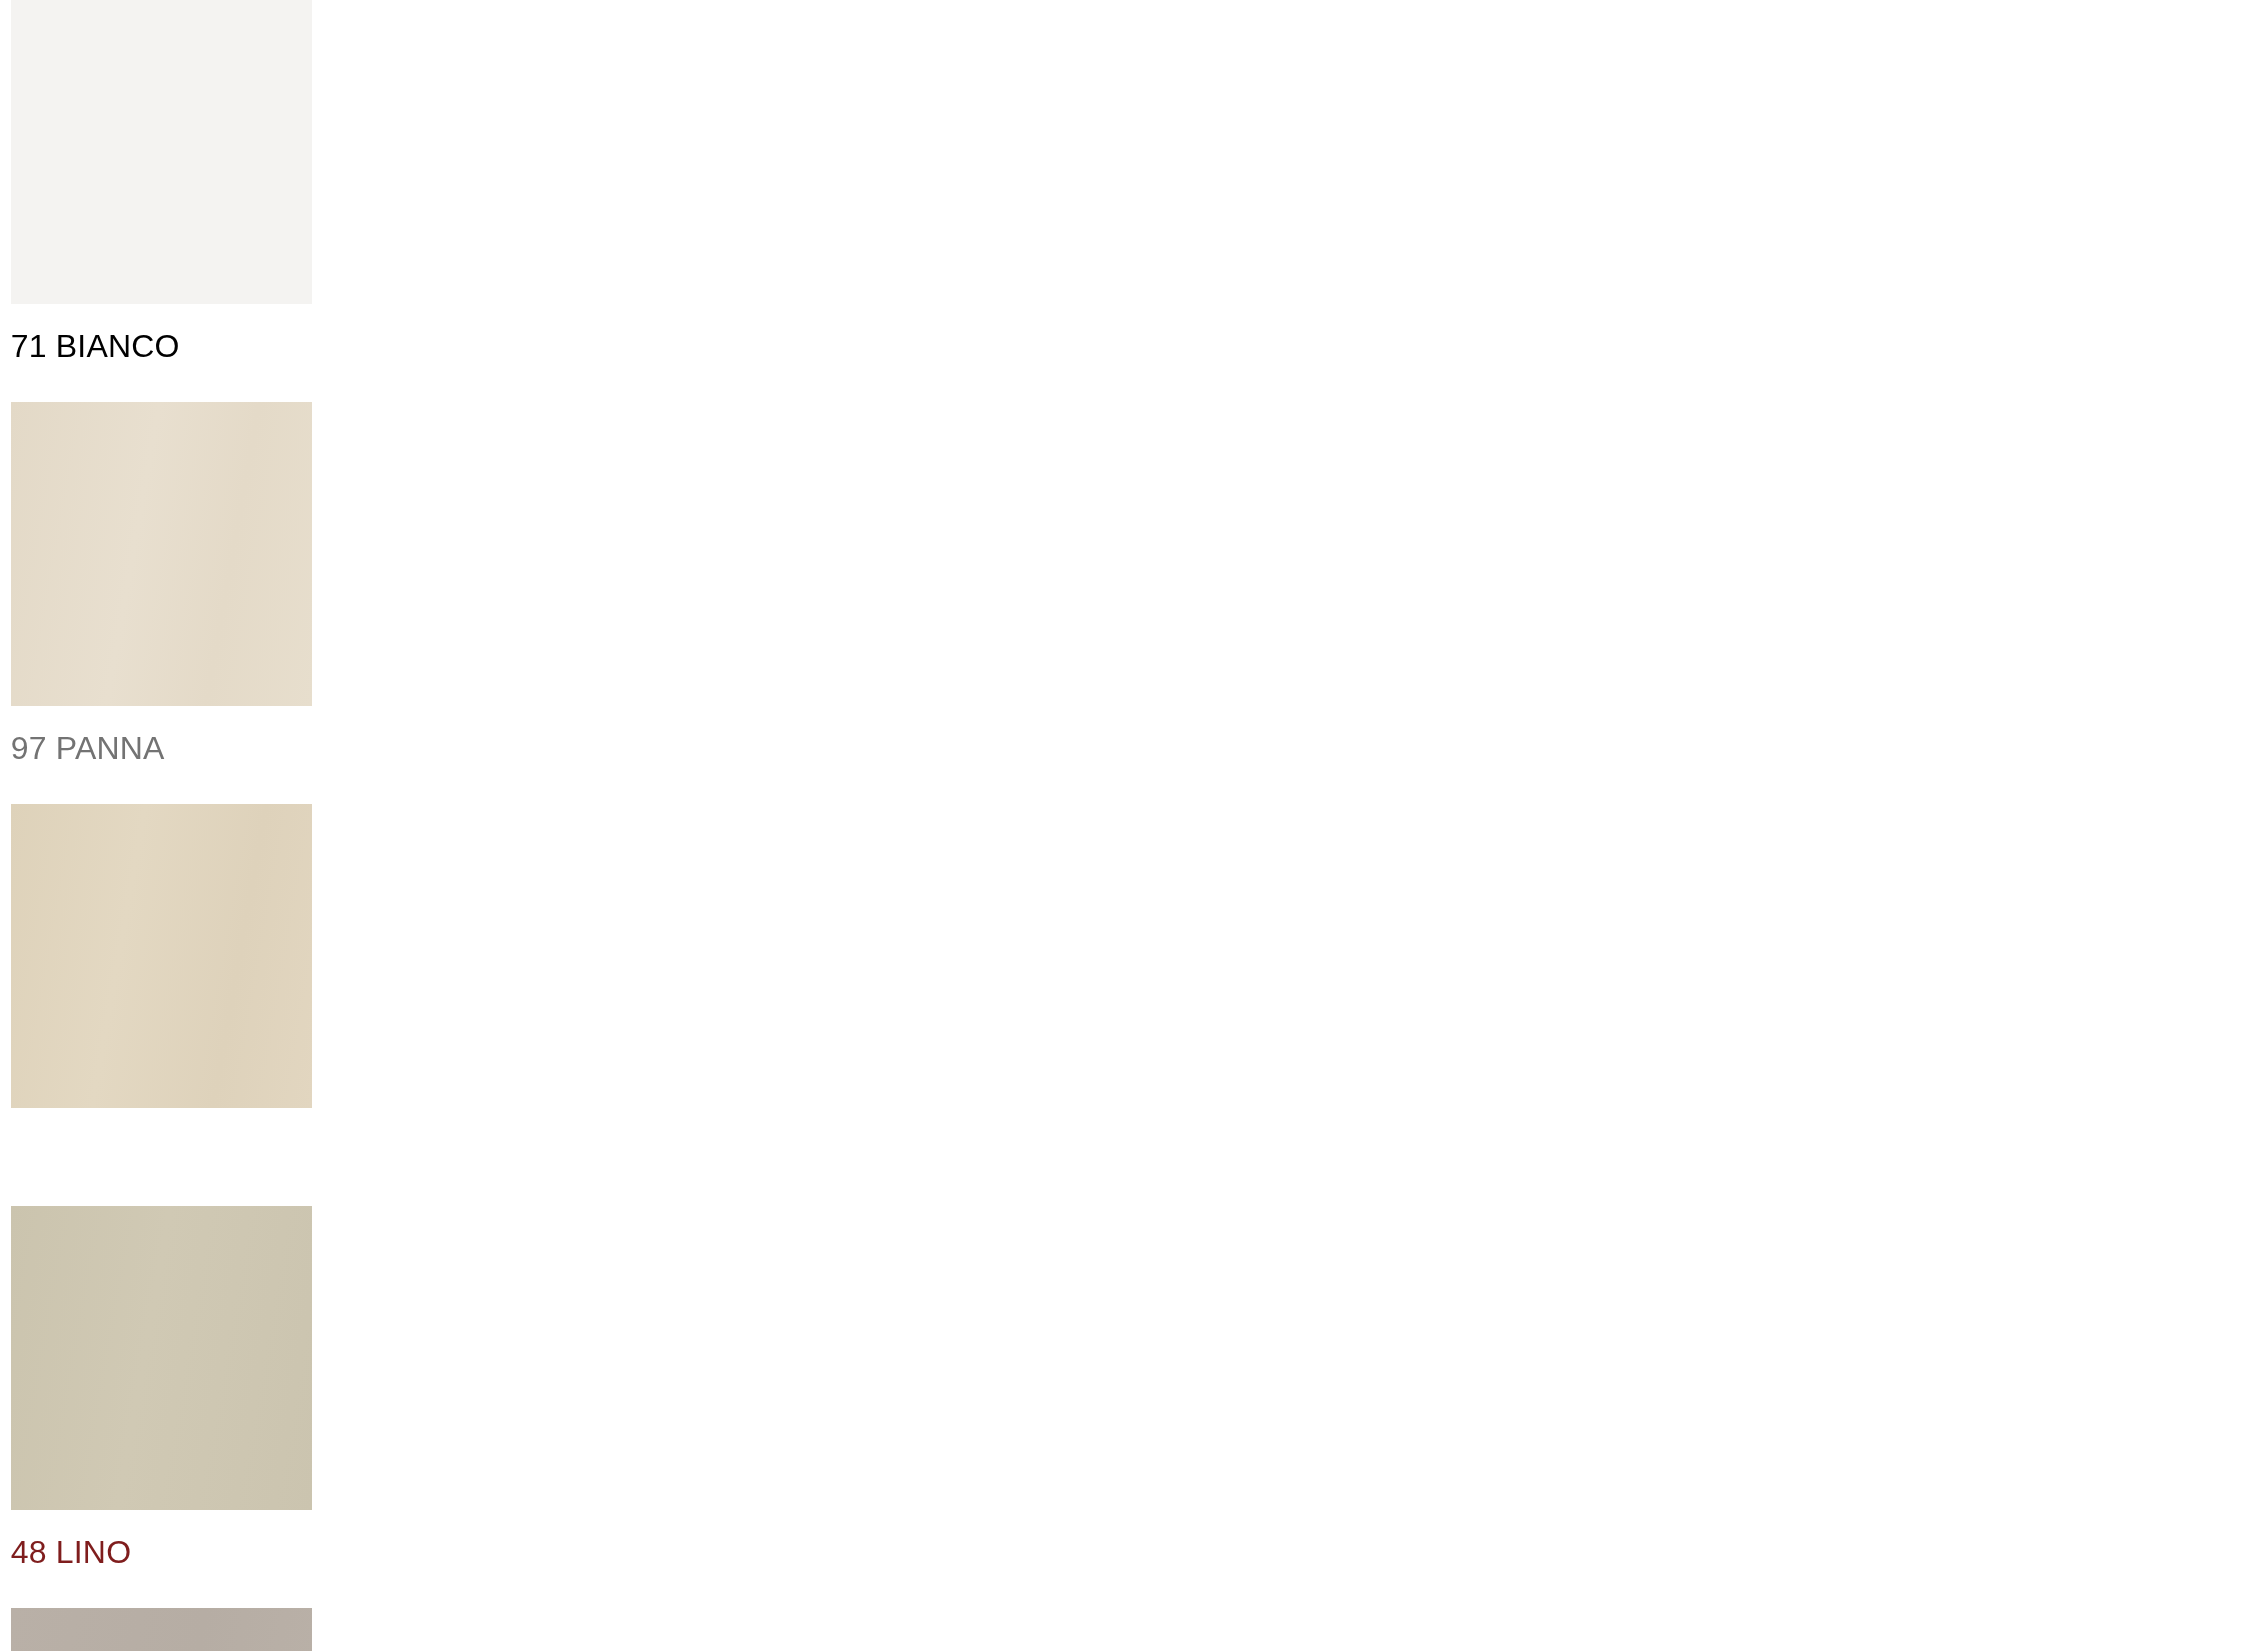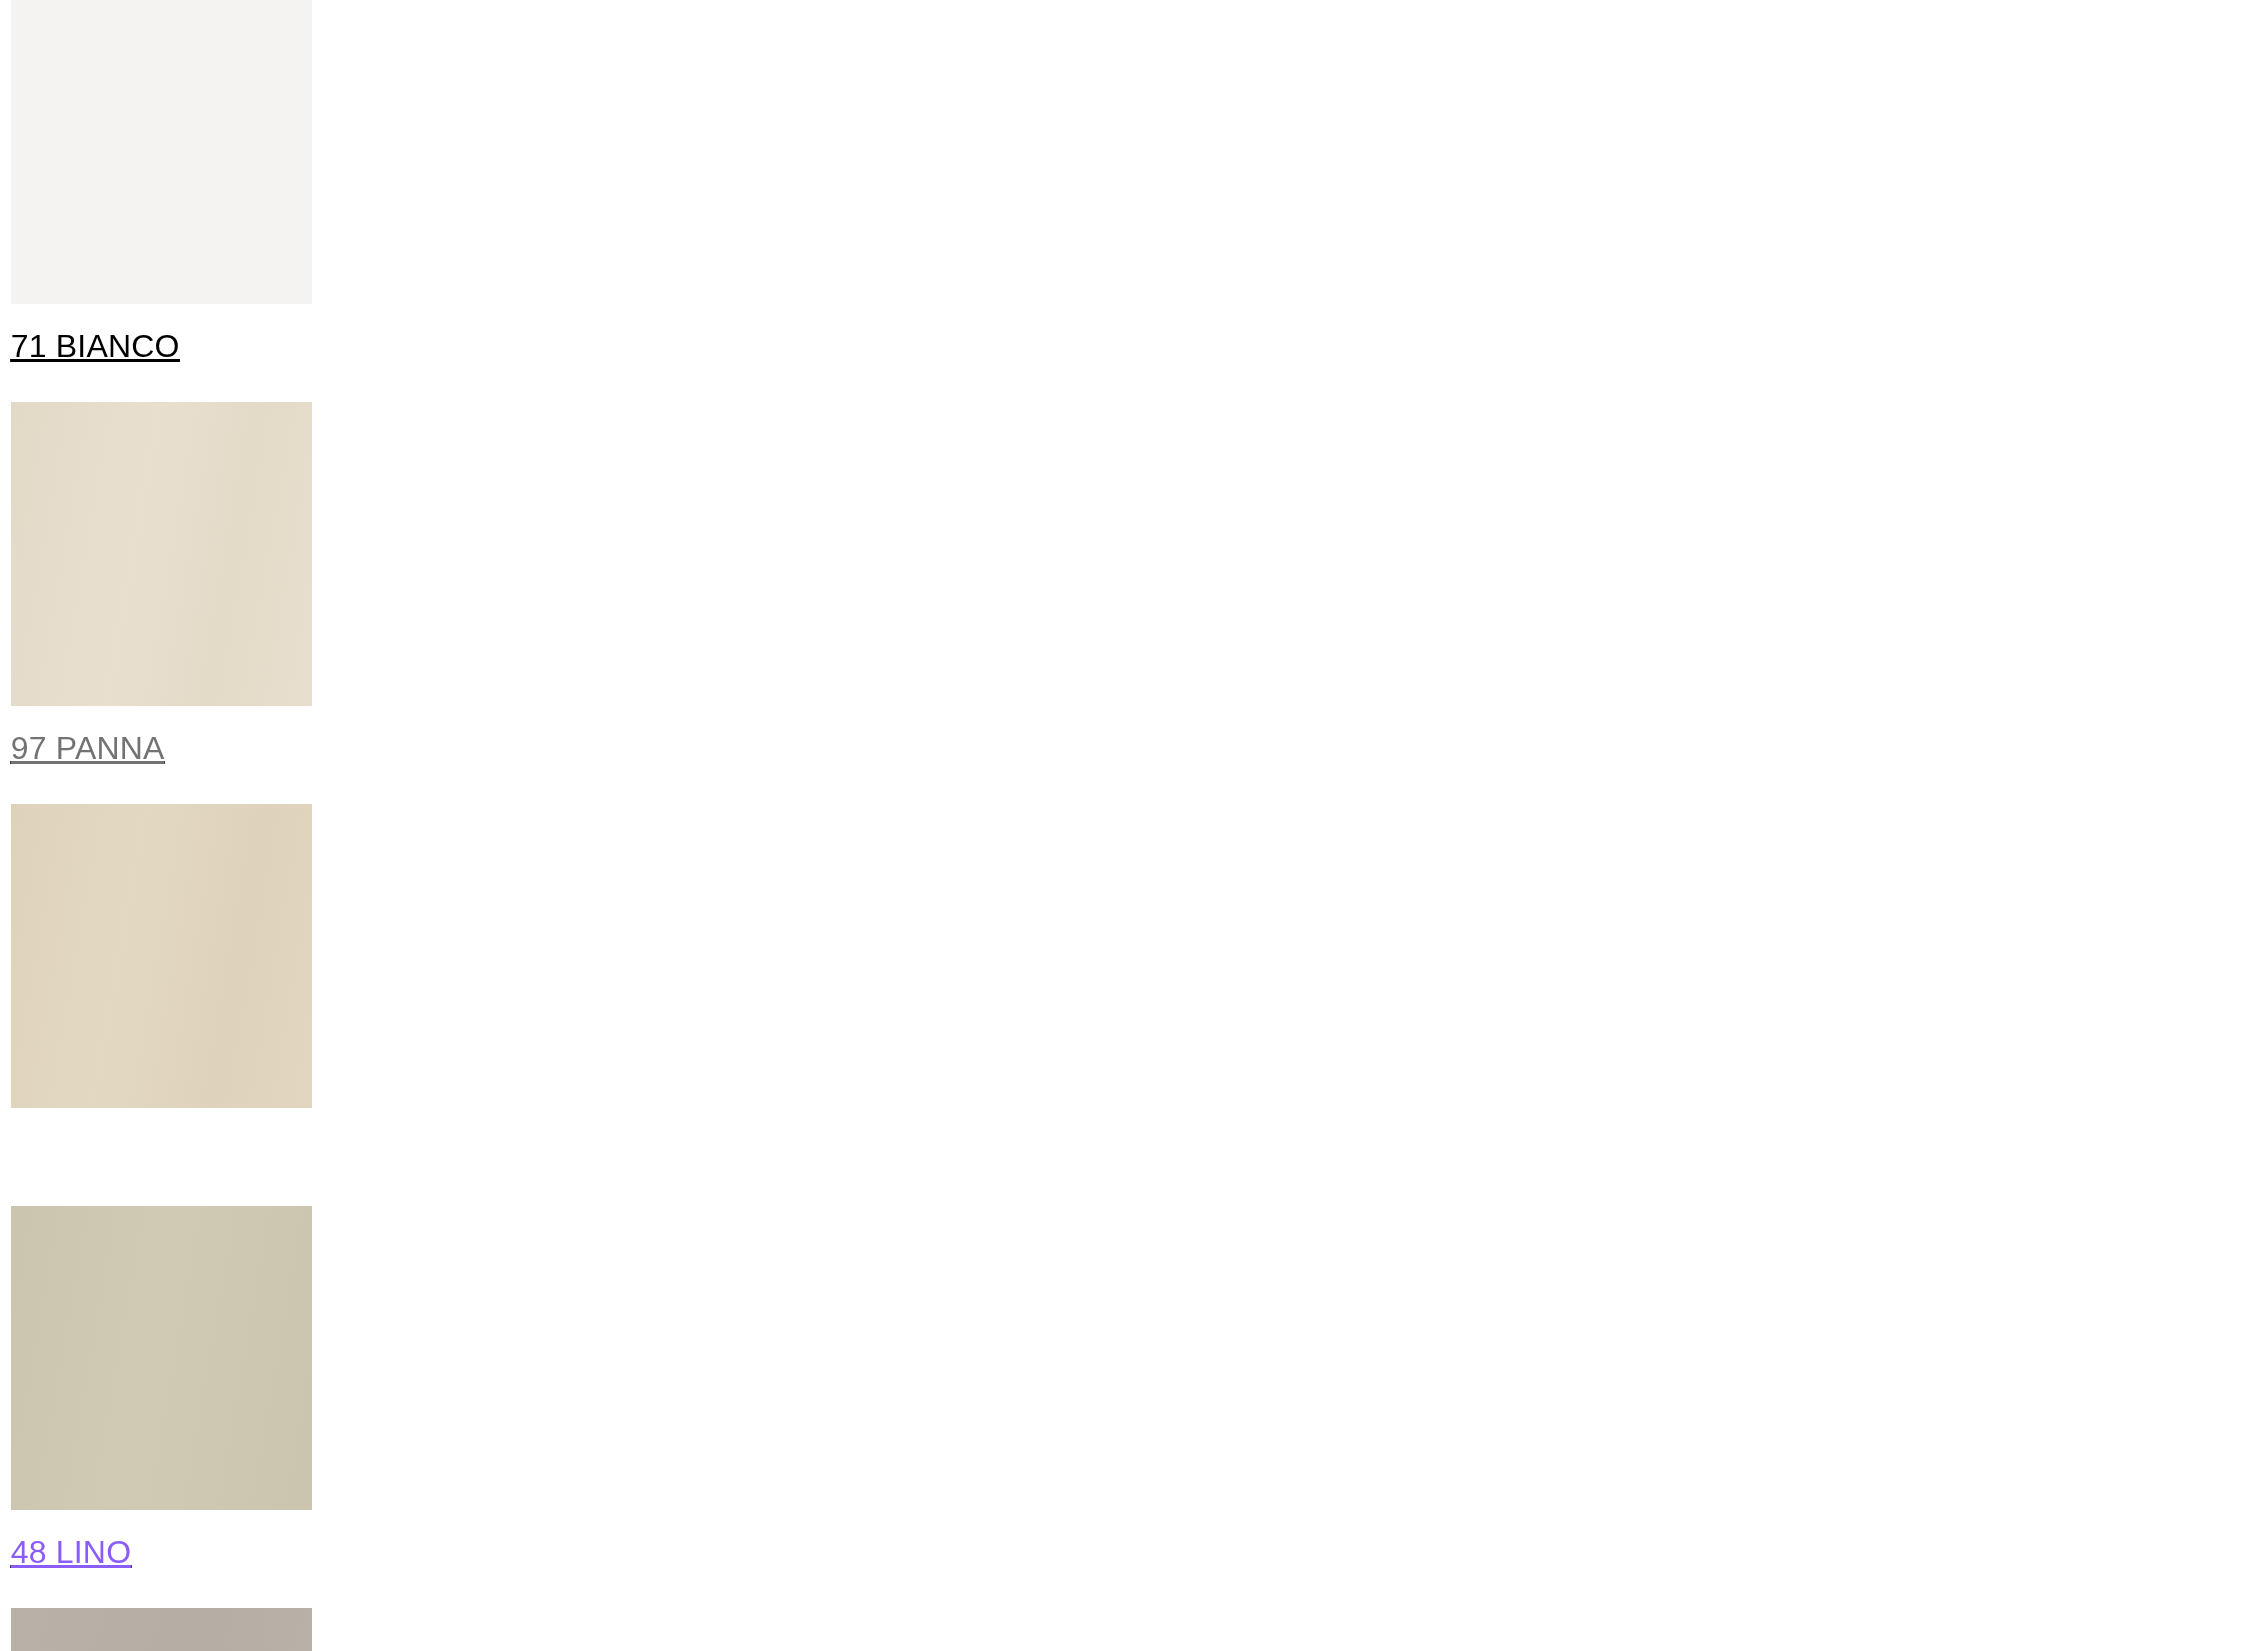--- a/index.html
+++ b/index.html
@@ -1,16 +1,16 @@
 <!DOCTYPE html>
 <html><head>
 <meta charset="utf-8">
 <title>Color Palette</title>
 <style>
-  * { box-sizing: border-box; margin: 0; padding: 0; text-decoration: underline; }
+  * { box-sizing: border-box; margin: 0; padding: 0; }
 
   html, body {
     width: 2257px;
     height: 1652px;
     background: #ffffff;
   }
 
   body {
     font-family: "Liberation Sans", sans-serif;
     -webkit-font-smoothing: antialiased;
@@ -78,21 +78,21 @@
     </div>
     <div class="swatch-cell">
       <div class="swatch-chip" style="background: linear-gradient(100deg, rgb(227, 217, 199) 0%, rgb(232, 223, 207) 42%, rgb(228, 218, 200) 70%, rgb(231, 222, 205) 100%);"></div>
       <div class="swatch-label" style="color: #737373;">97 PANNA</div>
     </div>
     <div class="swatch-cell">
       <div class="swatch-chip" style="background: linear-gradient(100deg, rgb(222, 210, 186) 0%, rgb(227, 216, 194) 38%, rgb(222, 210, 187) 72%, rgb(226, 214, 192) 100%);"></div>
     </div>
     <div class="swatch-cell">
       <div class="swatch-chip" style="background: linear-gradient(100deg, rgb(203, 196, 174) 0%, rgb(208, 201, 180) 45%, rgb(203, 196, 175) 100%);"></div>
-      <div class="swatch-label" style="color: #8b5cf6;">48 LINO</div>
+      <div class="swatch-label" style="color: #7f1d1d;">48 LINO</div>
     </div>
     <div class="swatch-cell">
       <div class="swatch-chip" style="background: linear-gradient(100deg, rgb(185, 176, 167) 0%, rgb(182, 173, 164) 55%, rgb(186, 177, 168) 100%);"></div>
 
     </div>
 
   </div>
 
 </div>
 

